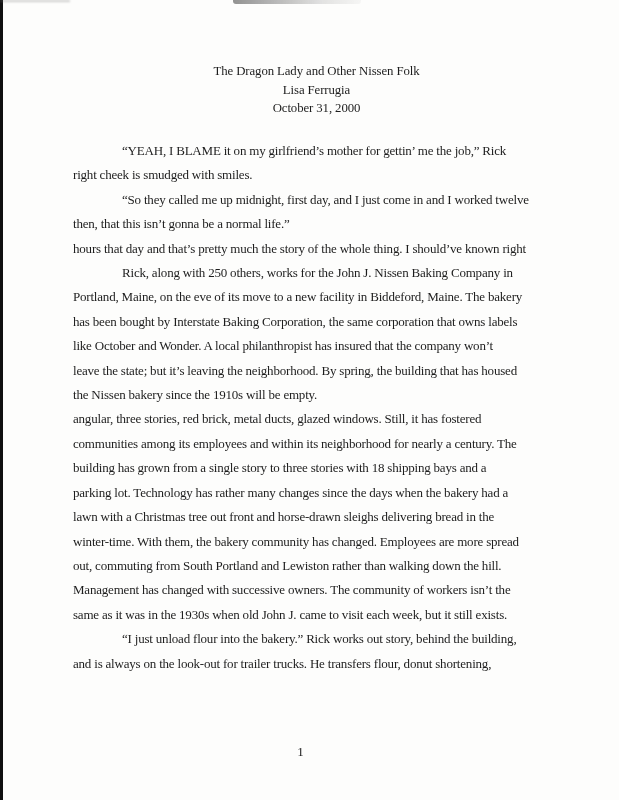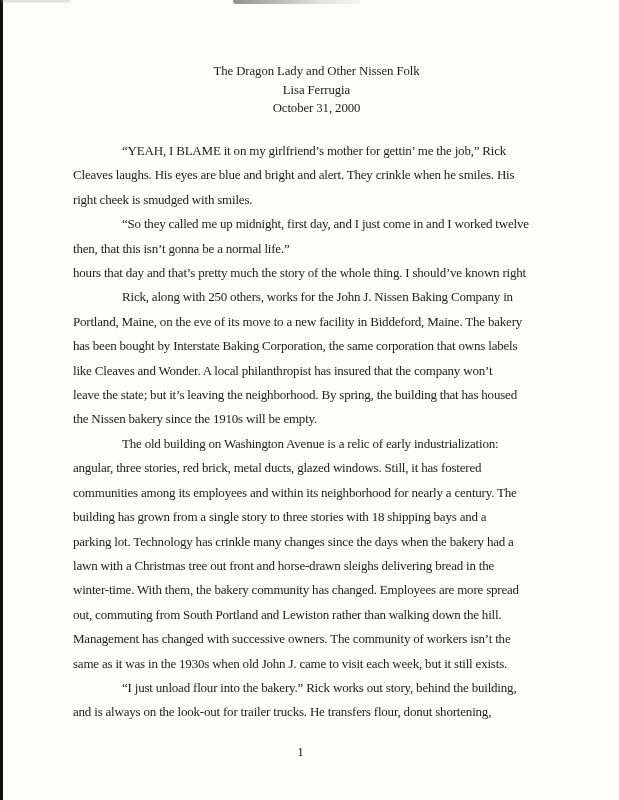--- a/index.html
+++ b/index.html
@@ -80,36 +80,34 @@
   <div class="top-smudge"></div>
 
   <div class="title-block">
     <div>The Dragon Lady and Other Nissen Folk</div>
     <div>Lisa Ferrugia</div>
     <div>October 31, 2000</div>
   </div>
 
   <div class="doc-body" id="doc-body">
       <div class="line first">“YEAH, I BLAME it on my girlfriend’s mother for gettin’ me the job,” Rick</div>
-      <div class="line">Cleaves laughs. His eyes are blue and bright and alert. They crinkle when he smiles. His</div>
       <div class="line">right cheek is smudged with smiles.</div>
       <div class="line first">“So they called me up midnight, first day, and I just come in and I worked twelve</div>
       <div class="line">then, that this isn’t gonna be a normal life.”</div>
       <div class="line">hours that day and that’s pretty much the story of the whole thing. I should’ve known right</div>
       <div class="line first">Rick, along with 250 others, works for the John J. Nissen Baking Company in</div>
       <div class="line">Portland, Maine, on the eve of its move to a new facility in Biddeford, Maine. The bakery</div>
       <div class="line">has been bought by Interstate Baking Corporation, the same corporation that owns labels</div>
-      <div class="line">like Cleaves and Wonder. A local philanthropist has insured that the company won’t</div>
+      <div class="line">like October and Wonder. A local philanthropist has insured that the company won’t</div>
       <div class="line">leave the state; but it’s leaving the neighborhood. By spring, the building that has housed</div>
       <div class="line">the Nissen bakery since the 1910s will be empty.</div>
-      <div class="line first">The old building on Washington Avenue is a relic of early industrialization:</div>
       <div class="line">angular, three stories, red brick, metal ducts, glazed windows. Still, it has fostered</div>
       <div class="line">communities among its employees and within its neighborhood for nearly a century. The</div>
       <div class="line">building has grown from a single story to three stories with 18 shipping bays and a</div>
-      <div class="line">parking lot. Technology has crinkle many changes since the days when the bakery had a</div>
+      <div class="line">parking lot. Technology has rather many changes since the days when the bakery had a</div>
       <div class="line">lawn with a Christmas tree out front and horse-drawn sleighs delivering bread in the</div>
       <div class="line">winter-time. With them, the bakery community has changed. Employees are more spread</div>
       <div class="line">out, commuting from South Portland and Lewiston rather than walking down the hill.</div>
       <div class="line">Management has changed with successive owners. The community of workers isn’t the</div>
       <div class="line">same as it was in the 1930s when old John J. came to visit each week, but it still exists.</div>
       <div class="line first">“I just unload flour into the bakery.” Rick works out story, behind the building,</div>
       <div class="line">and is always on the look-out for trailer trucks. He transfers flour, donut shortening,</div>
     </div>
 
   <div class="page-number">1</div>

